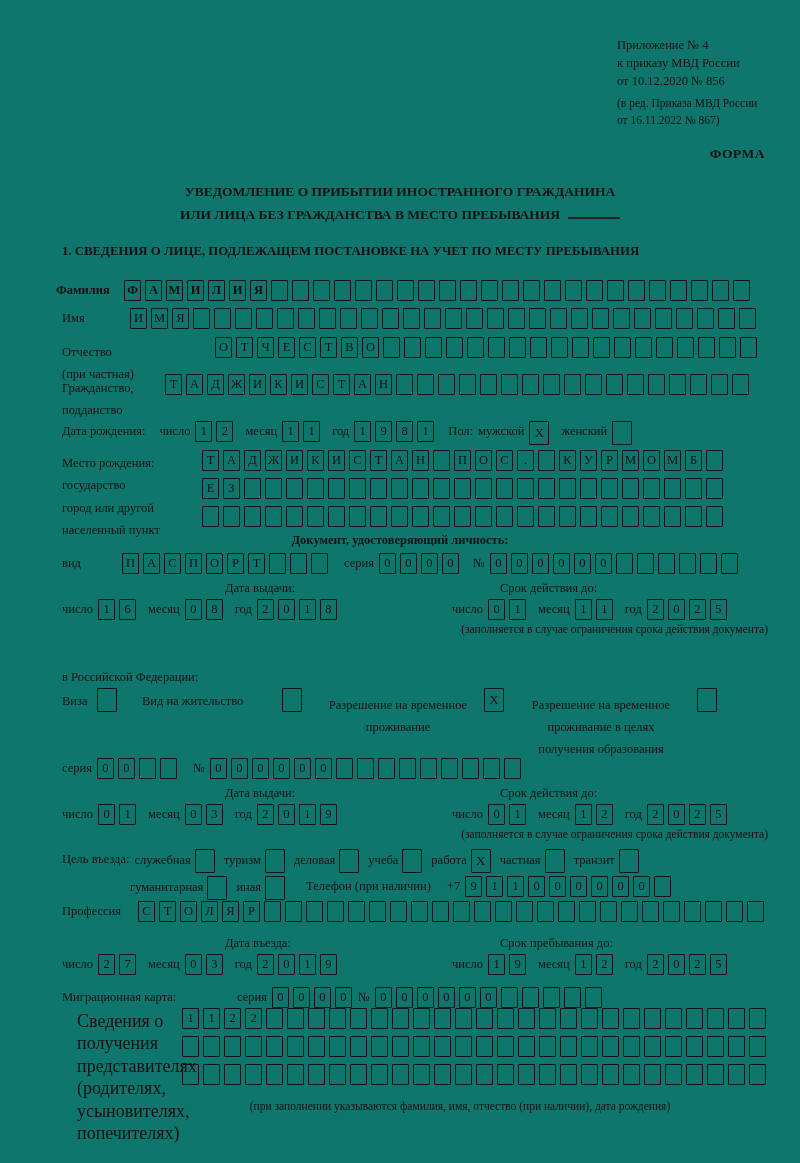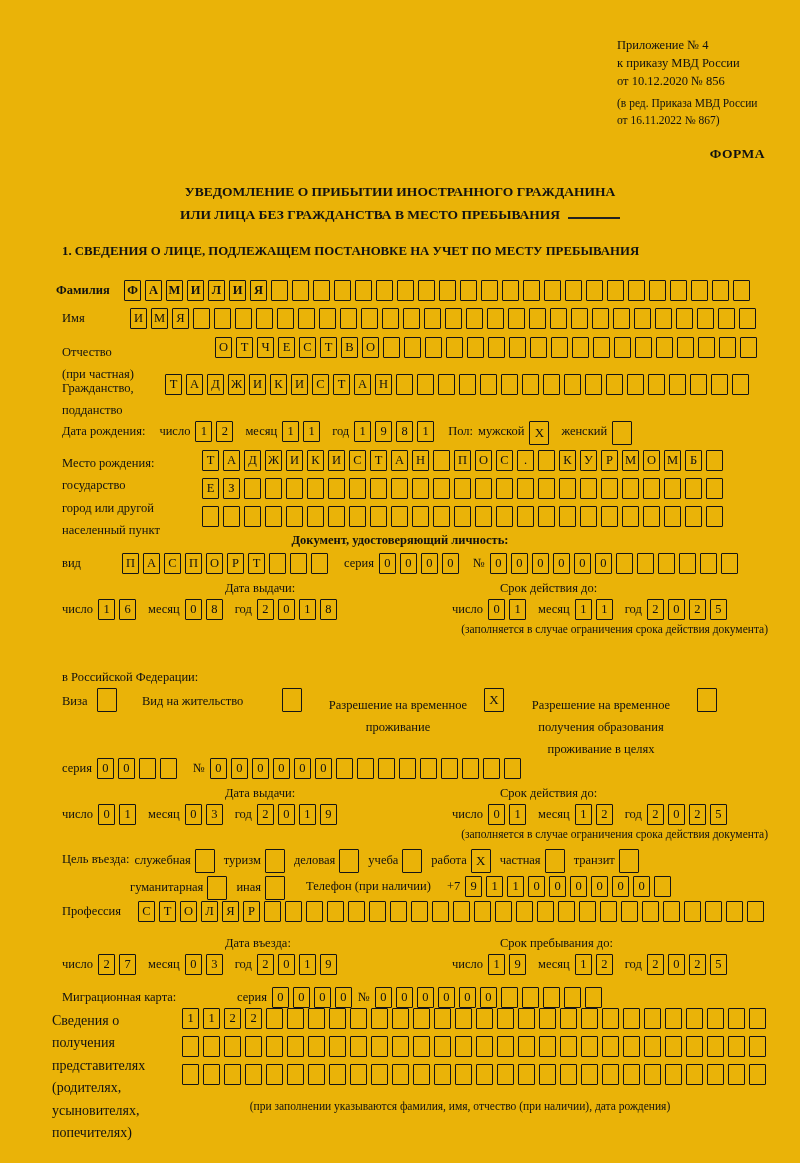--- a/index.html
+++ b/index.html
@@ -1,17 +1,17 @@
 <!DOCTYPE html>
 <html><head>
 <meta charset="utf-8">
 <style>
   html,body{margin:0;padding:0;background:#888;}
   #page{
-    position:relative; width:800px; height:1163px; background:#eab308;
+    position:relative; width:800px; height:1163px; background:#0f766e;
     font-family:"Liberation Serif","DejaVu Serif",serif; color:#111;
     margin:0 auto; overflow:hidden;
   }
   .abs{position:absolute;}
   #hdr{left:617px;top:36px;font-size:12.5px;line-height:18px;}
   #hdr2{left:617px;top:95px;font-size:11.5px;line-height:17px;}
   #forma{left:560px;top:146px;width:205px;text-align:right;font-weight:bold;font-size:13.5px;letter-spacing:.5px;}
   #title{left:50px;top:180px;width:700px;text-align:center;font-weight:bold;font-size:13.5px;line-height:23px;}
   .blank-line{display:inline-block;width:52px;border-bottom:2px solid #222;height:12px;margin-left:8px;}
   #sec1{left:62px;top:244px;font-weight:bold;font-size:12.8px;width:720px;}
@@ -55,21 +55,21 @@
   #note2{left:340px;top:828px;width:428px;text-align:right;font-size:11.5px;}
   #row-purpose{left:62px;top:849px;}
   .opt{margin-right:9px;white-space:nowrap;display:inline-block;vertical-align:top;}
   .opt .olbl{font-size:12.5px;margin-right:4px;line-height:22px;display:inline-block;vertical-align:top;}
   .opt .cell{margin-right:0;}
   #row-purpose2{left:130px;top:876px;}
   #row-profession{left:62px;top:901px;}
   #h-entry{left:225px;top:936px;font-size:12.5px;} #h-stay{left:500px;top:936px;font-size:12.5px;}
   #row-entrya{left:62px;top:954px;} #row-entryb{left:452px;top:954px;}
   #row-migcard{left:62px;top:987px;text-decoration:underline;}
-  #lbl-reps{left:52px;top:1010px;font-size:14px;line-height:22.4px;}
+  #lbl-reps{left:77px;top:1010px;font-size:18px;line-height:22.4px;}
   #row-reps1{left:182px;top:1008px;} #row-reps2{left:182px;top:1036px;} #row-reps3{left:182px;top:1064px;}
   #note3{left:150px;top:1100px;width:620px;text-align:center;font-size:11.5px;}
 </style>
 </head>
 <body>
 
 <div id="page">
 
   <div id="hdr" class="abs">
     <div>Приложение № 4</div>
@@ -145,22 +145,22 @@
   <div id="opt-visa-box" class="abs cbox-wrap"><span class="cell"></span></div>
   <div id="opt-rp-lbl" class="abs">Вид на жительство</div>
   <div id="opt-rp-box" class="abs cbox-wrap"><span class="cell"></span></div>
   <div id="opt-rvp-lbl" class="abs">
     <div>Разрешение на временное</div>
     <div>проживание</div>
   </div>
   <div id="opt-rvp-box" class="abs cbox-wrap"><span class="cell">X</span></div>
   <div id="opt-rvpe-lbl" class="abs">
     <div>Разрешение на временное</div>
+    <div>проживание в целях</div>
     <div>получения образования</div>
-    <div>проживание в целях</div>
   </div>
   <div id="opt-rvpe-box" class="abs cbox-wrap"><span class="cell"></span></div>
 
   <div id="row-series2" class="abs cellrow">
     <span class="dlbl mr5">серия</span><span><span class="cell">0</span><span class="cell">0</span><span class="cell"></span><span class="cell"></span></span><span class="dlbl ml12">№</span><span><span class="cell">0</span><span class="cell">0</span><span class="cell">0</span><span class="cell">0</span><span class="cell">0</span><span class="cell">0</span><span class="cell"></span><span class="cell"></span><span class="cell"></span><span class="cell"></span><span class="cell"></span><span class="cell"></span><span class="cell"></span><span class="cell"></span><span class="cell"></span></span>
   </div>
 
   <div id="h-issue2" class="abs">Дата выдачи:</div>
   <div id="h-valid2" class="abs">Срок действия до:</div>
   <div id="row-date2a" class="abs cellrow">

